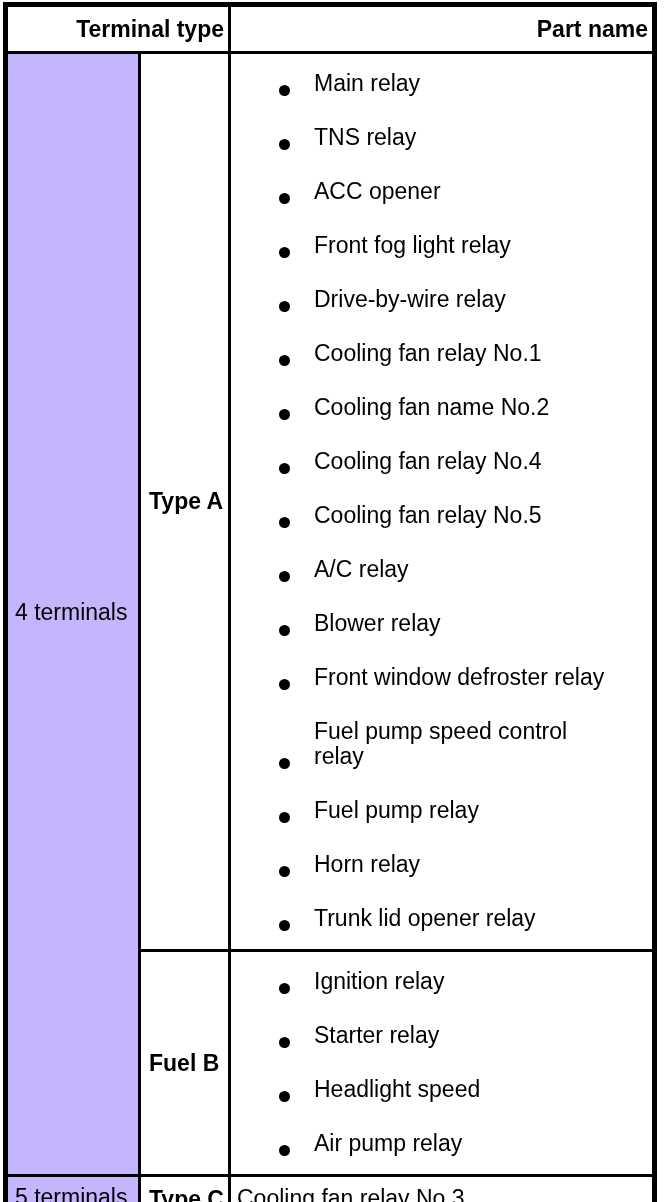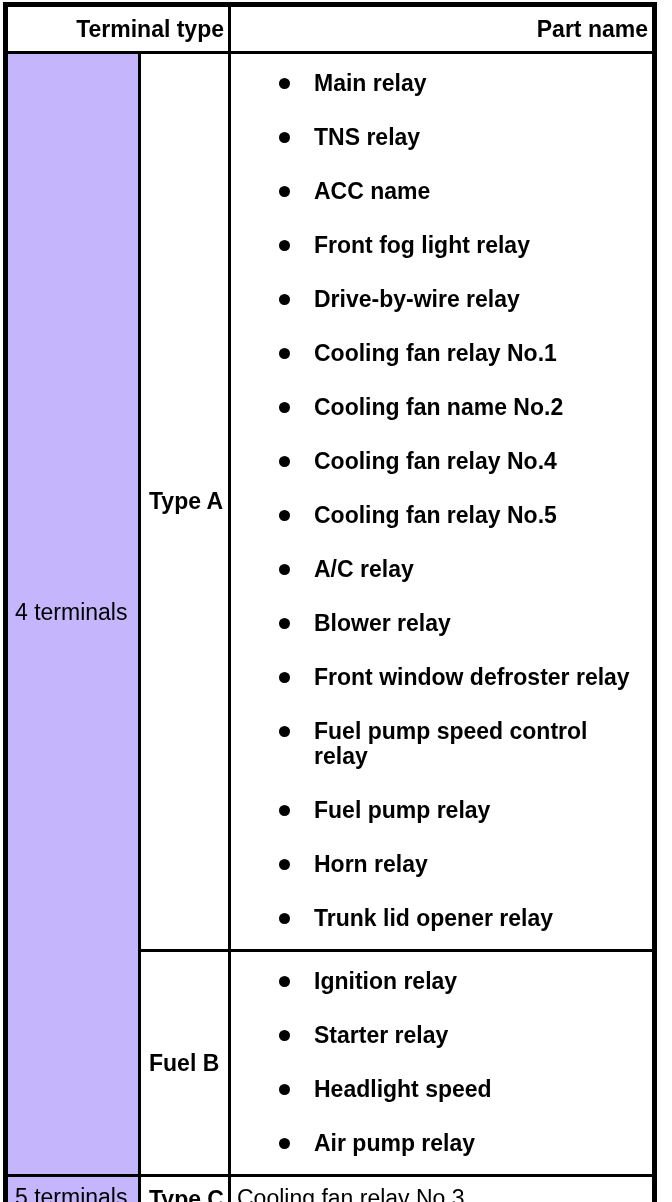--- a/index.html
+++ b/index.html
@@ -55,25 +55,24 @@
     padding: 3px 4px;
     background: #ffffff;
   }
   ul.parts-list {
     list-style: none;
     margin: 0;
     padding: 0;
   }
   ul.parts-list li {
     display: flex;
-    align-items: flex-start;
+    align-items: flex-end;
     padding: 14px 4px 15px 44px;
     font-size: 23px;
     line-height: 25px;
-    font-weight: bold;
   }
   .bullet {
     flex: 0 0 auto;
     width: 11px;
     height: 11px;
     border-radius: 50%;
     background: #000000;
     margin: 7px 24px 0 0;
   }
   .part-label {
@@ -111,21 +110,21 @@
             <li>
                 <span class="bullet"></span>
                 <span class="part-label">Main relay</span>
               </li>
             <li>
                 <span class="bullet"></span>
                 <span class="part-label">TNS relay</span>
               </li>
             <li>
                 <span class="bullet"></span>
-                <span class="part-label">ACC name</span>
+                <span class="part-label">ACC opener</span>
               </li>
             <li>
                 <span class="bullet"></span>
                 <span class="part-label">Front fog light relay</span>
               </li>
             <li>
                 <span class="bullet"></span>
                 <span class="part-label">Drive-by-wire relay</span>
               </li>
             <li>

